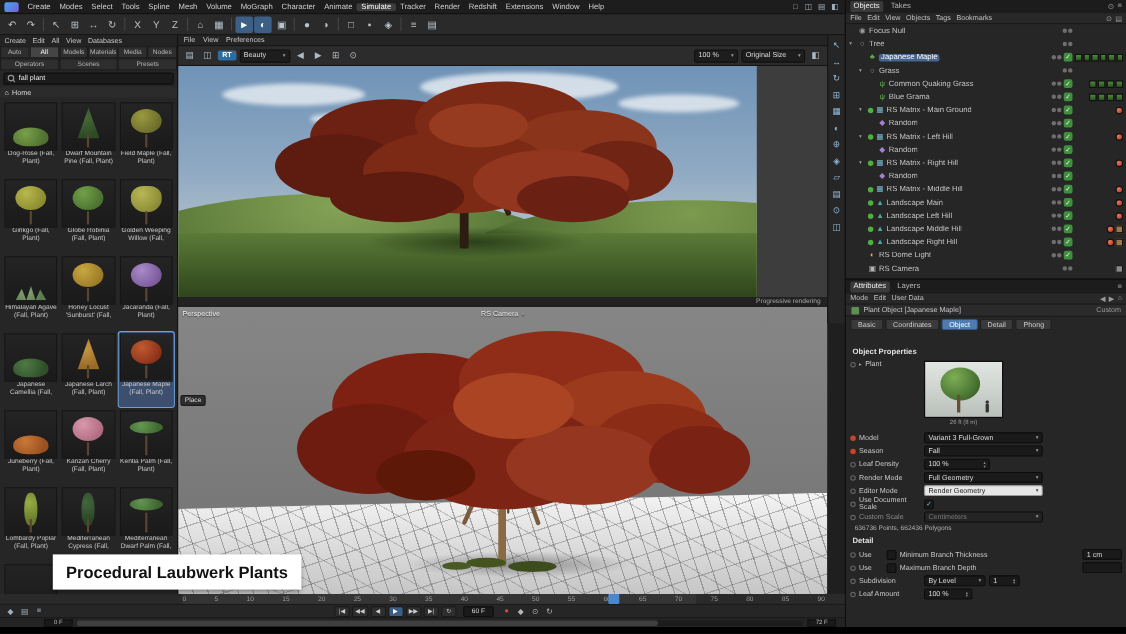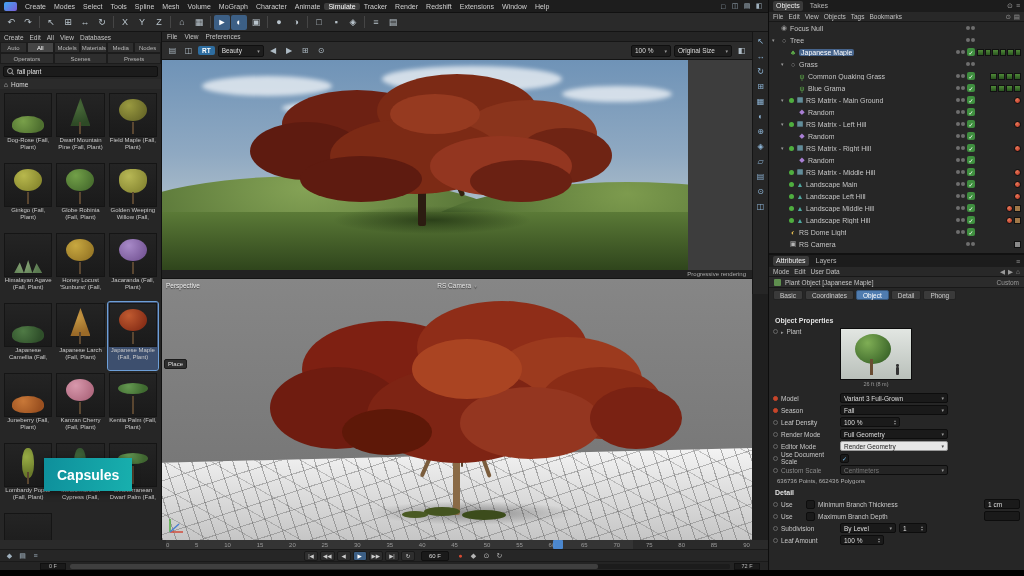--- a/index.html
+++ b/index.html
@@ -1031,14 +1031,14 @@
       <span class="range-field">0 F</span>
       <span class="range-track">
         <span class="range-thumb"></span>
       </span>
       <span class="range-field">72 F</span>
     </div>
   </div>
 
   <div class="blackbar"></div>
 
-  <div class="badge">Capsules</div>
+  <div class="title-card">Procedural Laubwerk Plants</div>
 </div>
 
 </body></html>

